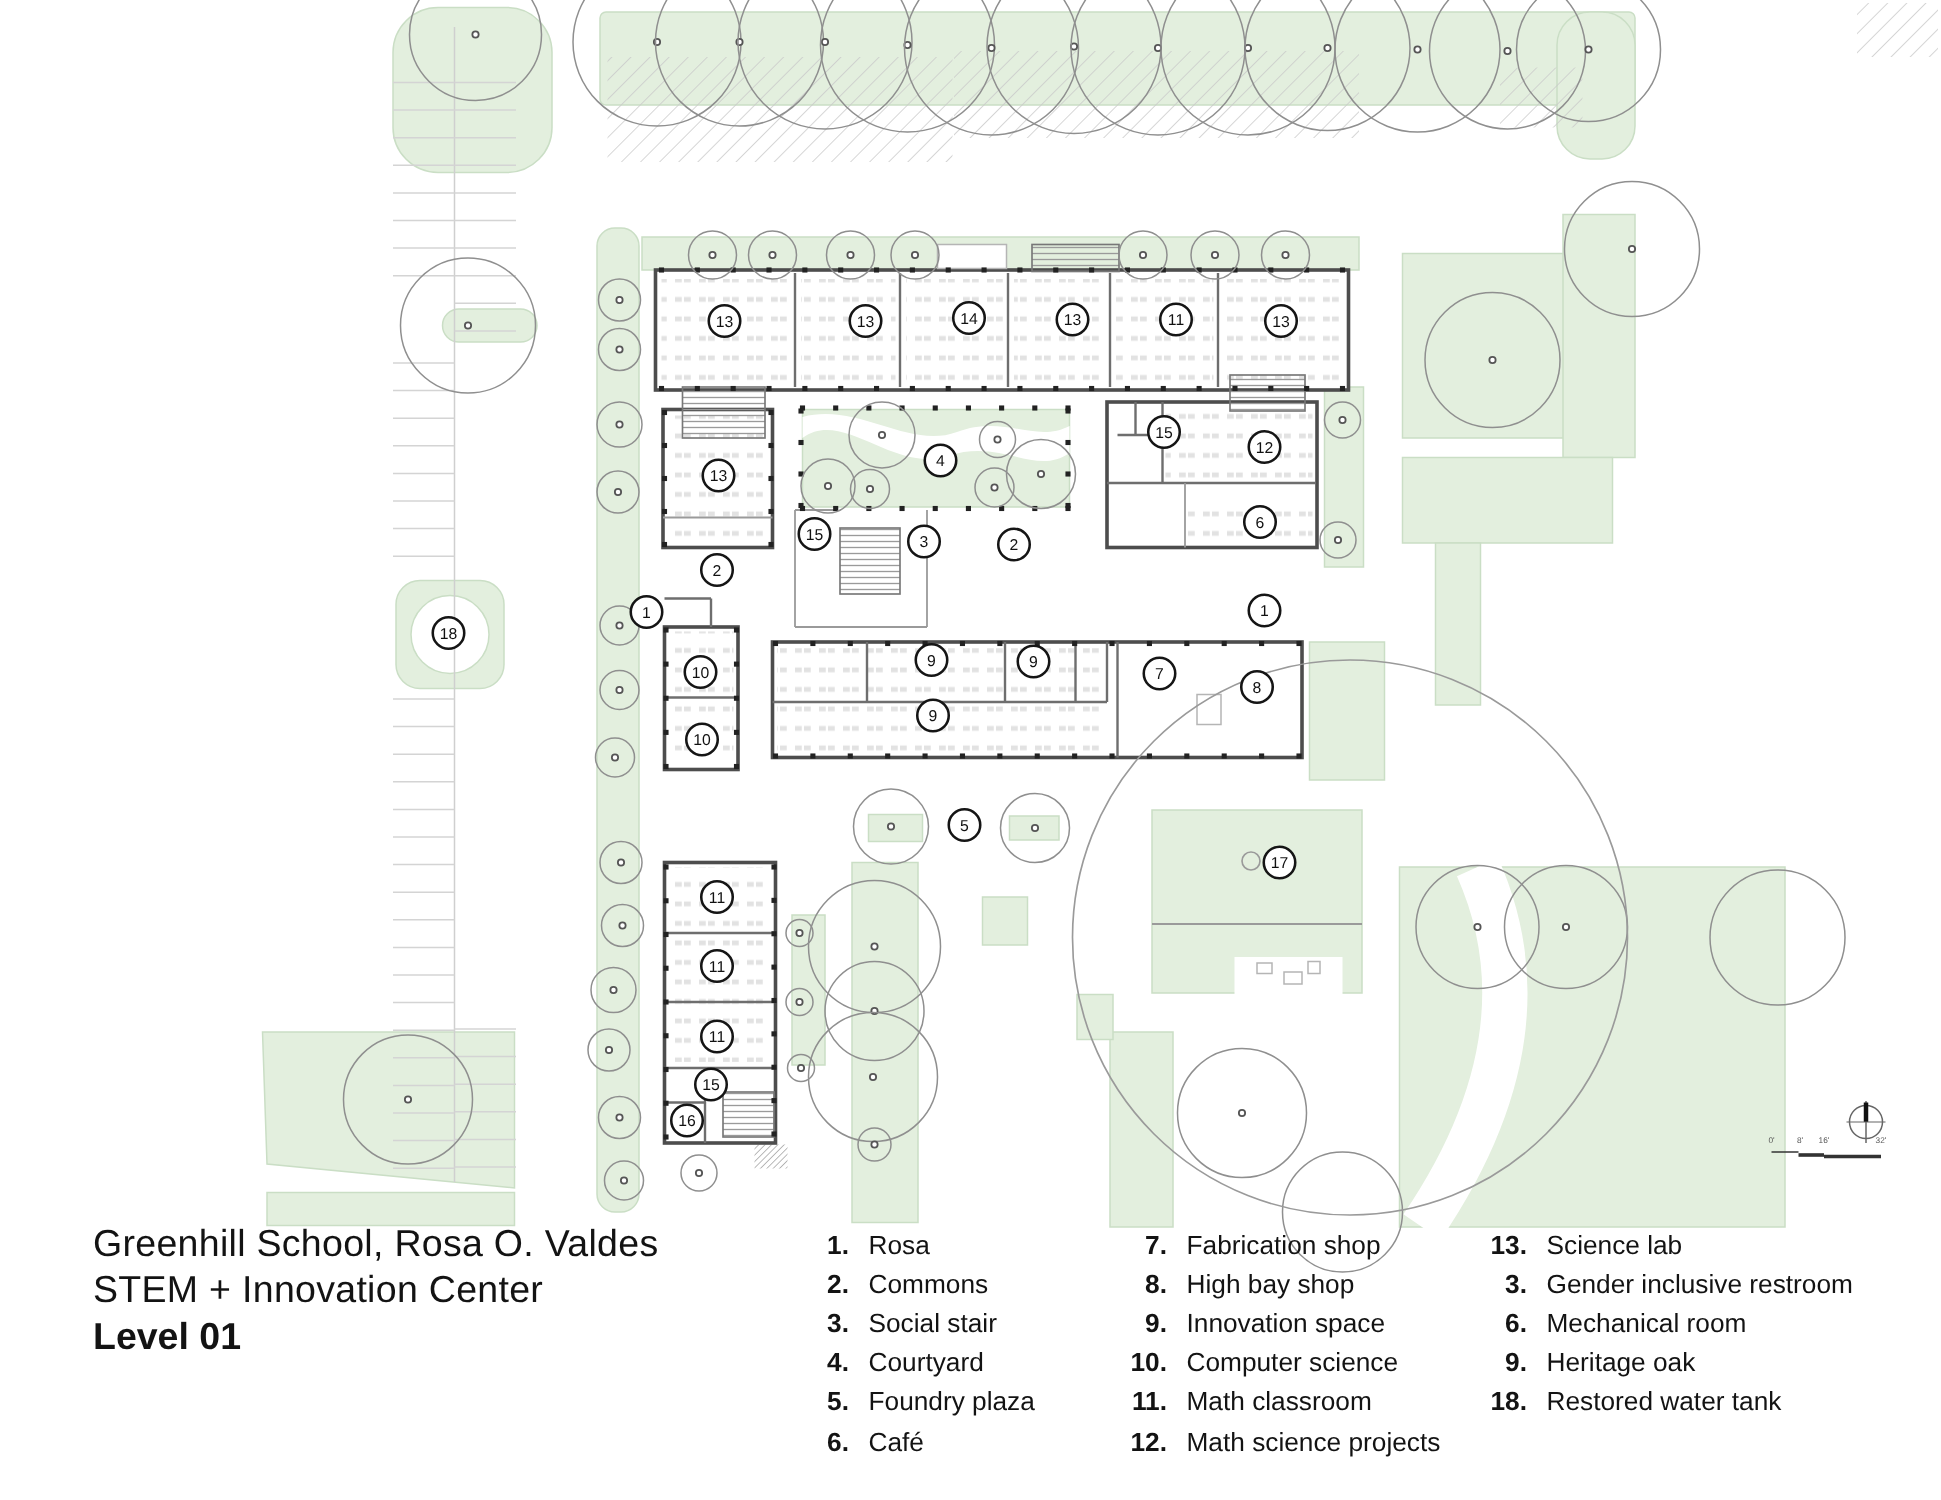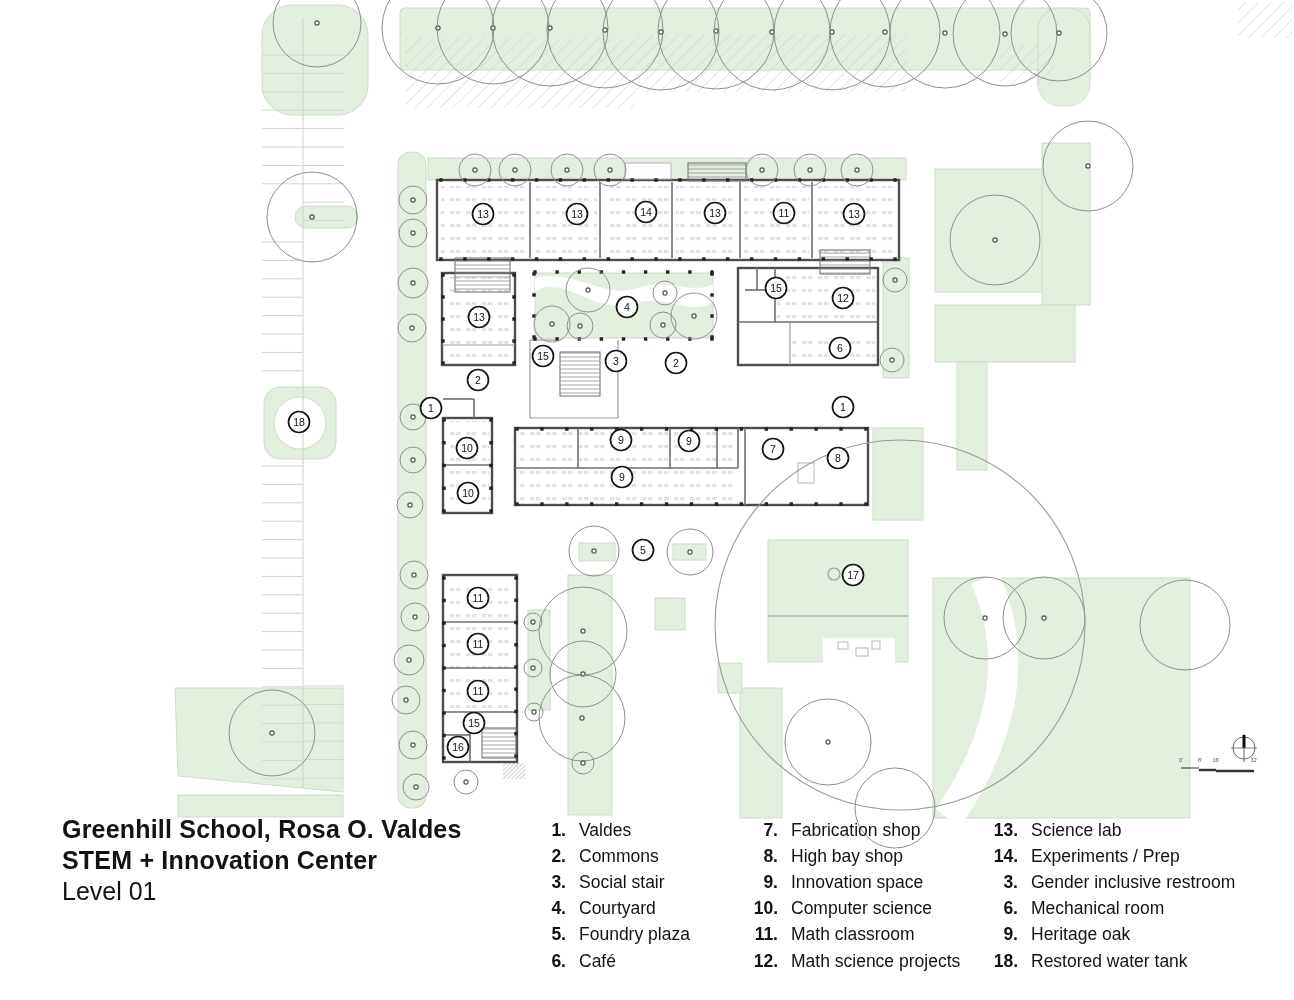--- a/index.html
+++ b/index.html
@@ -1,21 +1,21 @@
 <!DOCTYPE html>
 <html><head>
 <meta charset="utf-8">
 <style>
   html,body{margin:0;padding:0;background:#fff;}
   .page{position:relative;width:1294px;height:1000px;background:#ffffff;overflow:hidden;
         font-family:"Liberation Sans",sans-serif;color:#131313;}
   svg.plan{position:absolute;left:0;top:0;}
   .titleblock{position:absolute;left:62px;top:814px;line-height:31px;}
-  .titleblock .t1,.titleblock .t2{font-size:25px;font-weight:bold;letter-spacing:.2px;}
-  .titleblock .t3{font-size:25px;font-weight:normal;}
+  .titleblock .t1,.titleblock .t2{font-size:25px;font-weight:normal;letter-spacing:.2px;}
+  .titleblock .t3{font-size:25px;font-weight:bold;}
   .legend-col{position:absolute;top:817px;}
   .legend-row{display:flex;height:26.2px;align-items:center;font-size:17.5px;}
   .legend-row .num{width:30px;text-align:right;font-weight:bold;margin-right:13px;}
   .legend-row .lab{white-space:nowrap;}
 </style>
 </head>
 <body>
 
 <div class="page">
 
@@ -724,21 +724,21 @@
   <div class="titleblock">
     <div class="t1">Greenhill School, Rosa O. Valdes</div>
     <div class="t2">STEM + Innovation Center</div>
     <div class="t3">Level 01</div>
   </div>
 
   <div id="legend">
       <div class="legend-col" style="left: 536px;">
         <div class="legend-row">
           <span class="num">1.</span>
-          <span class="lab">Valdes</span>
+          <span class="lab">Rosa</span>
         </div>
         <div class="legend-row">
           <span class="num">2.</span>
           <span class="lab">Commons</span>
         </div>
         <div class="legend-row">
           <span class="num">3.</span>
           <span class="lab">Social stair</span>
         </div>
         <div class="legend-row">
@@ -777,24 +777,20 @@
         </div>
         <div class="legend-row">
           <span class="num">12.</span>
           <span class="lab">Math science projects</span>
         </div>
       </div>
       <div class="legend-col" style="left: 988px;">
         <div class="legend-row">
           <span class="num">13.</span>
           <span class="lab">Science lab</span>
-        </div>
-        <div class="legend-row">
-          <span class="num">14.</span>
-          <span class="lab">Experiments / Prep</span>
         </div>
         <div class="legend-row">
           <span class="num">3.</span>
           <span class="lab">Gender inclusive restroom</span>
         </div>
         <div class="legend-row">
           <span class="num">6.</span>
           <span class="lab">Mechanical room</span>
         </div>
         <div class="legend-row">

